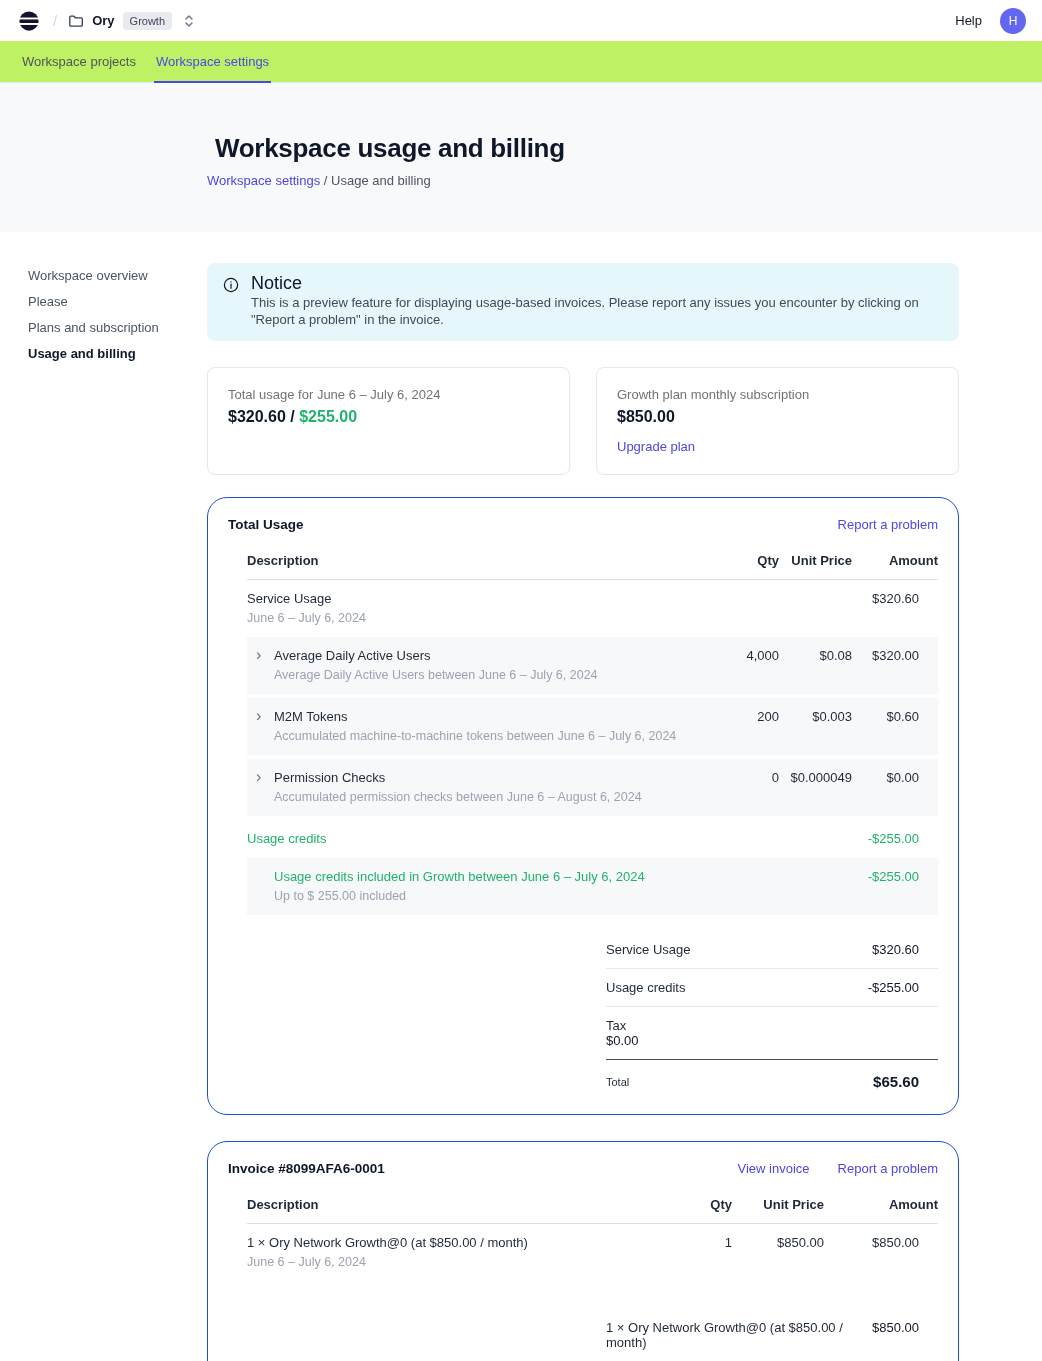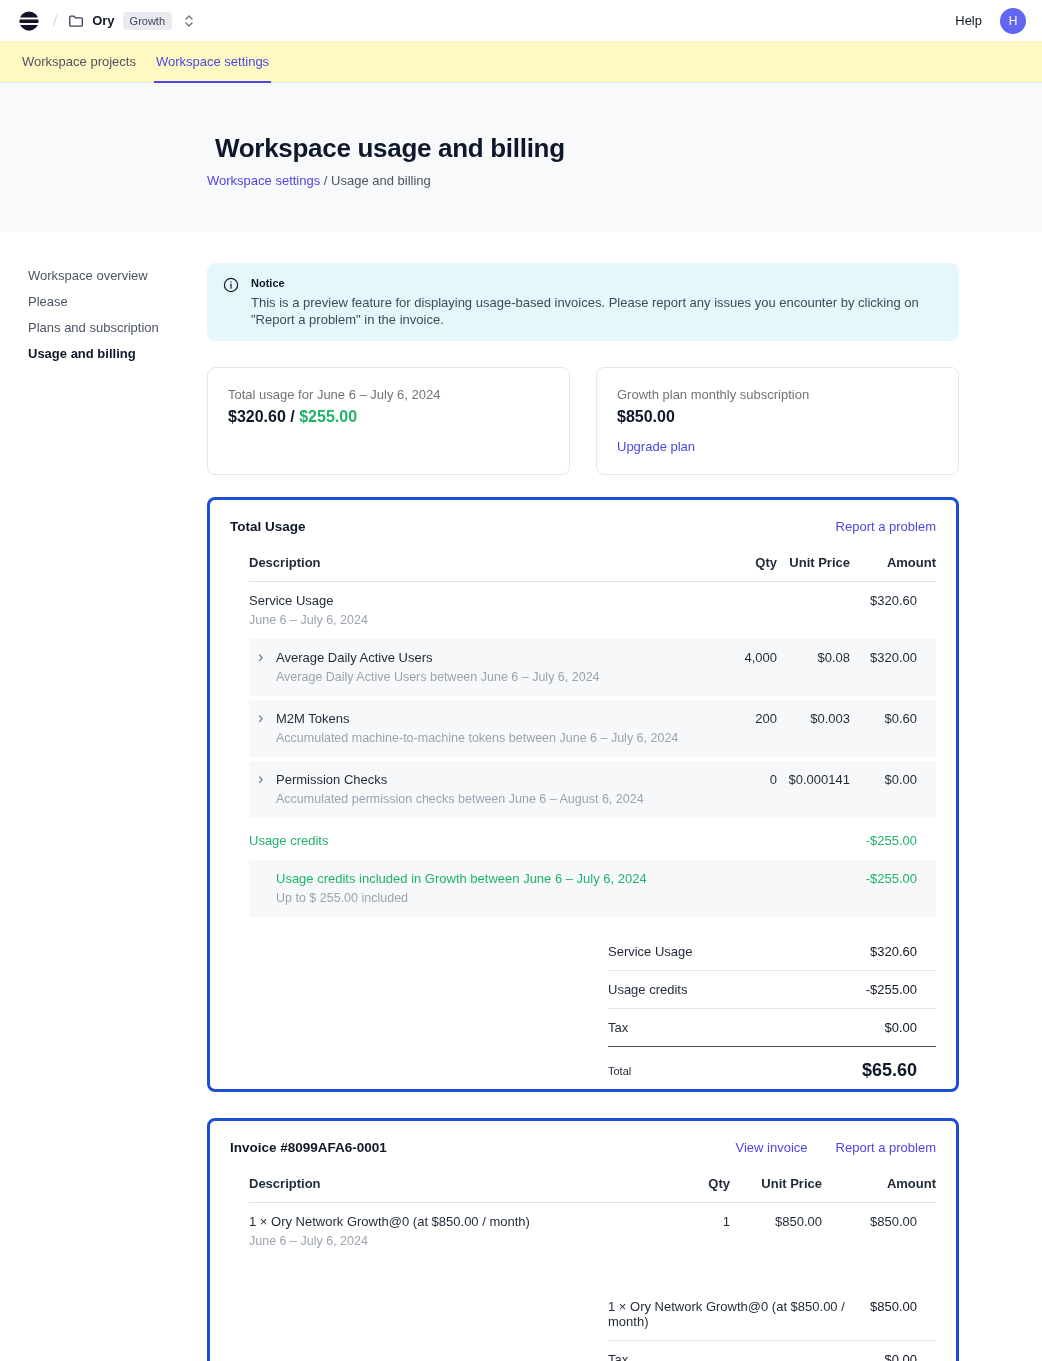--- a/index.html
+++ b/index.html
@@ -13,54 +13,54 @@
   .slash { color:#d4d7dd; margin:0 11px 0 13px; font-size:15px; }
   .folder { display:flex; margin-right:8px; }
   .ws-name { font-size:13px; font-weight:600; color:#111827; cursor:pointer; }
   .badge { margin-left:8px; background:#e9eaf0; color:#3f4454; font-size:11px; font-weight:500; padding:3px 7px; border-radius:4px; line-height:12px; }
   .switcher { display:flex; margin-left:10px; cursor:pointer; }
   .tb-right { display:flex; align-items:center; gap:18px; }
   .help { font-size:13px; color:#111827; cursor:pointer; }
   .avatar { width:26px; height:26px; border-radius:50%; background:var(--avatar-bg,#6366f1); color:#fff; font-size:12px; font-weight:500; display:flex; align-items:center; justify-content:center; cursor:pointer; }
 
   
-  .tabs { display:flex; gap:16px; padding:0 20px; height:42px; border-bottom:1px solid #e8e9ee; background:#fef9c3; }
+  .tabs { display:flex; gap:16px; padding:0 20px; height:42px; border-bottom:1px solid #e8e9ee; background:#bef264; }
   .tab { font-size:13px; color:#52525b; display:flex; align-items:center; padding:0 2px; border-bottom:2px solid transparent; margin-bottom:-1px; cursor:pointer; }
   .tab.active { color:var(--accent,#4f46e5); border-bottom-color:var(--accent,#4f46e5); font-weight:500; }
 
   
   .page-header { background:#f8f9fb; padding:42px 0 44px 207px; }
   .page-header h1 { margin:8px; font-size:26px; font-weight:700; letter-spacing:-0.3px; color:#0f172a; }
   .crumbs { margin-top:9px; font-size:13px; color:#4b5563; }
   .crumbs a { color:var(--accent,#4f46e5); text-decoration:none; cursor:pointer; }
 
   
   .content { position:relative; padding-bottom:16px; }
   .sidebar { position:absolute; left:28px; top:37px; width:172px; }
   .side-item { font-size:13px; color:#4b5563; line-height:13px; margin-bottom:13px; cursor:pointer; }
   .side-item.active { color:#0f172a; font-weight:700; }
   .main { margin-left:207px; width:752px; padding-top:31px; }
 
   
   .notice { background:var(--notice-bg,#e6f7fb); border-radius:8px; padding:12px 16px 13px; display:flex; }
   .notice-icon { flex:0 0 auto; margin-top:2px; }
   .notice-text { margin-left:12px; }
-  .notice-title { font-size:11px; font-weight:700; line-height:16px; color:#0f172a; }
+  .notice-title { font-size:18px; font-weight:400; line-height:16px; color:#0f172a; }
   .notice-body { font-size:13px; color:#3f4a5c; line-height:1.32; margin-top:3px; }
 
   
   .cards { display:flex; gap:26px; margin-top:26px; }
   .card { flex:1; border:1px solid #e5e7eb; border-radius:8px; padding:19px 20px; height:108px; }
   .card-label { font-size:13px; color:#737373; }
   .card-value { margin-top:6px; font-size:16px; font-weight:600; color:#0f172a; }
   .pos { color:var(--positive,#21b26b); }
   .card-link { margin-top:13px; font-size:13px; color:var(--accent,#4f46e5); cursor:pointer; }
 
   
-  .panel { border:3px solid #1d4ed8; border-radius:8px; margin-top:22px; padding:19px 20px 8px; }
+  .panel { border:1px solid #1d4ed8; border-radius:20px; margin-top:22px; padding:19px 20px 24px; }
   .panel.invoice { margin-top:26px; }
   .panel-head { display:flex; justify-content:space-between; align-items:center; }
   .panel-title { font-size:13.5px; font-weight:700; color:#0f172a; }
   .panel-links { display:flex; gap:28px; }
   .panel-link { font-size:13px; color:var(--accent,#4f46e5); cursor:pointer; }
 
   .table { margin:15px 0 0 19px; }
   .t-grid { display:grid; align-items:start; }
   .usage-grid { grid-template-columns:1fr 90px 73px 86px; }
   .invoice-grid { grid-template-columns:1fr 87px 92px 114px; }
@@ -74,25 +74,25 @@
   .row-name { line-height:16px; color:#1f2937; }
   .row-sub { font-size:12.5px; color:#9ca3af; margin-top:4px; line-height:15px; }
   .desc-flex { display:flex; }
   .chev { flex:0 0 18px; margin-left:9px; color:#6b7280; font-size:16px; line-height:14px; cursor:pointer; user-select:none; }
   .indent { padding-left:27px; }
   .green { color:var(--positive,#21b26b) !important; }
 
   .summary { margin:16px 0 0 378px; }   
   .summary.invoice-sum { margin-top:28px; }
   .sum-row { display:flex; justify-content:space-between; padding:11px 0; border-bottom:1px solid #e5e7eb; font-size:13px; color:#1f2937; }
-  .sum-row.dark { border-bottom-color:#434a57; }
+  .sum-row.dark { border-bottom-color:#434a57;flex-direction:column; }
   .sum-value { padding-right:19px; color:#111827; }
   .total-row { display:flex; justify-content:space-between; align-items:center; padding:13px 0 0; }
   .total-label { font-size:11px; color:#1f2937; }
-  .total-value { font-size:18px; font-weight:700; color:#0f172a; padding-right:19px; }
+  .total-value { font-size:15px; font-weight:700; color:#0f172a; padding-right:19px; }
 </style>
 </head>
 <body>
 
 <header class="topbar">
   <div class="tb-left">
     <span class="logo">
       <svg width="22" height="22" viewBox="0 0 24 24">
         <circle cx="12" cy="12" r="10.5" fill="#14122b"></circle>
         <rect x="0" y="8.2" width="24" height="2.1" fill="#ffffff"></rect>
@@ -224,21 +224,21 @@
 
         <div class="t-grid usage-grid t-row striped">
           <div class="desc-flex">
             <span class="chev">›</span>
             <div>
               <div class="row-name">Permission Checks</div>
               <div class="row-sub">Accumulated permission checks between June 6 – August 6, 2024</div>
             </div>
           </div>
           <div class="num">0</div>
-          <div class="num">$0.000141</div>
+          <div class="num">$0.000049</div>
           <div class="amt">$0.00</div>
         </div>
 
         <div class="t-grid usage-grid t-row">
           <div>
             <div class="row-name green">Usage credits</div>
           </div>
           <div class="num"></div>
           <div class="num"></div>
           <div class="amt green">-$255.00</div>

